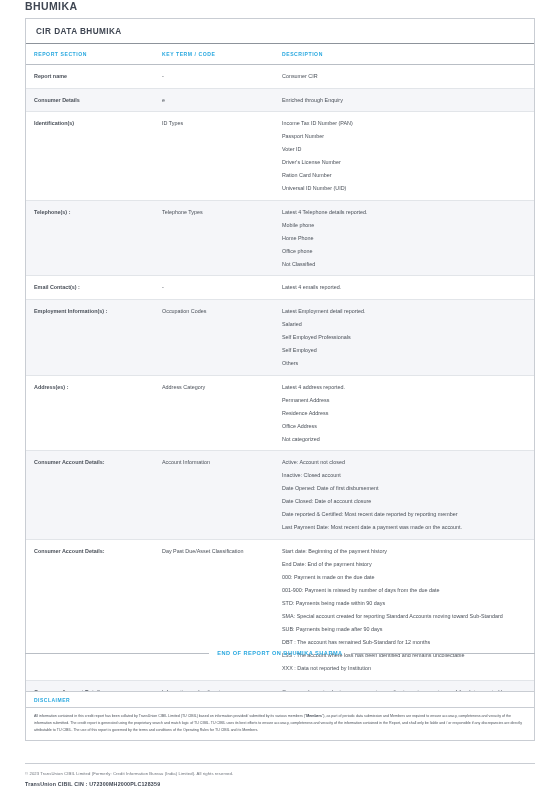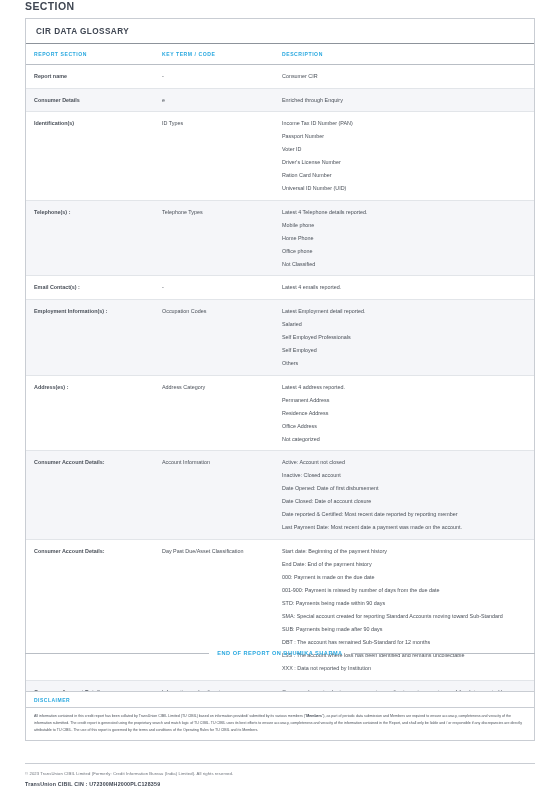--- a/index.html
+++ b/index.html
@@ -137,24 +137,24 @@
     font-weight: bold;
     color: #3f4652;
     letter-spacing: 0.2px;
   }
 </style>
 </head>
 <body>
 
 <div class="page">
 
-  <div class="page-title">SECTION</div>
+  <div class="page-title">BHUMIKA</div>
 
   <div class="glossary-card">
-    <div class="card-header">CIR DATA GLOSSARY</div>
+    <div class="card-header">CIR DATA BHUMIKA</div>
 
     <table class="glossary">
       <colgroup>
           <col class="c1">
           <col class="c2">
           <col class="c3">
         </colgroup>
       <thead>
         <tr>
           <th>REPORT SECTION</th>

